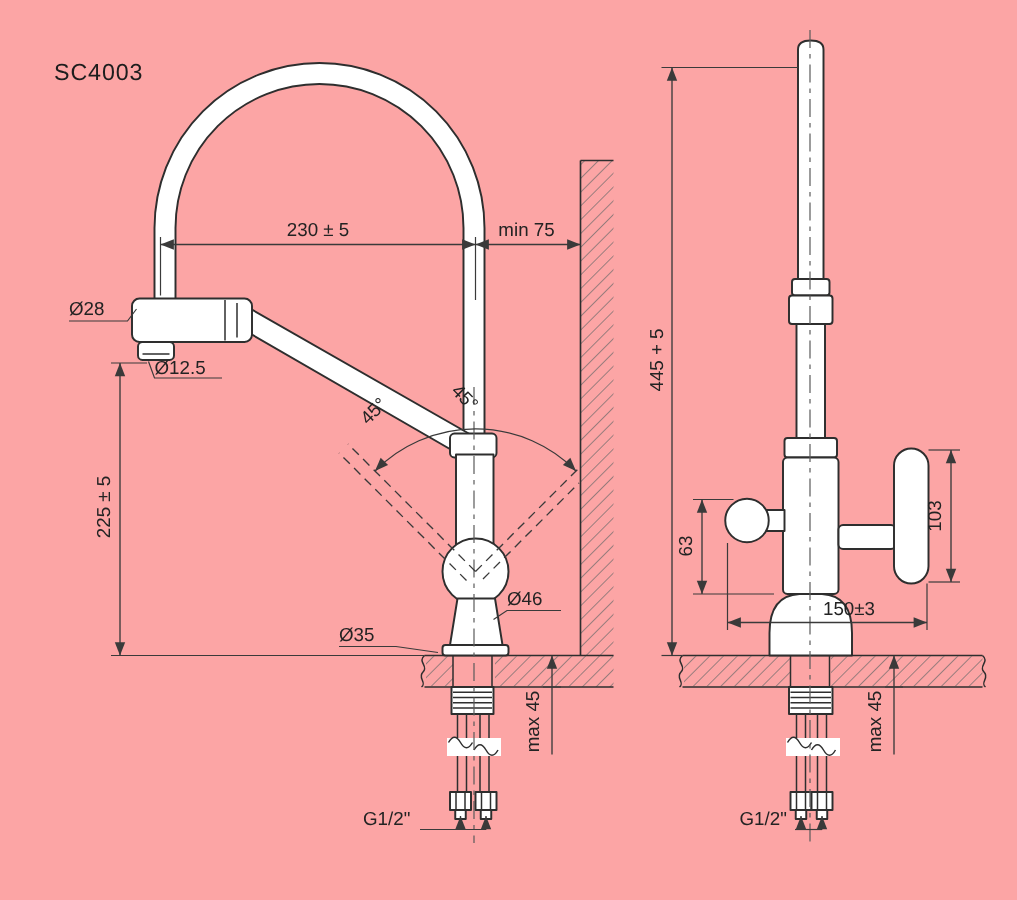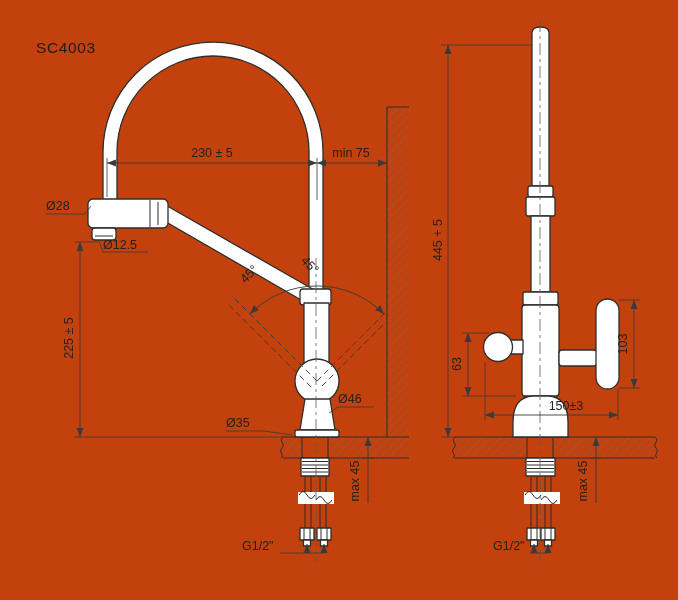--- a/index.html
+++ b/index.html
@@ -1,16 +1,16 @@
 <!DOCTYPE html>
 <html><head>
 <meta charset="utf-8">
 <style>
   html,body{margin:0;padding:0;background:#fff;}
-  .sheet{position:relative;width:678px;height:600px;background:#c2410c;overflow:hidden;
+  .sheet{position:relative;width:678px;height:600px;background:#fca5a5;overflow:hidden;
          font-family:"Liberation Sans",sans-serif;}
   svg{position:absolute;left:0;top:0;}
   text{fill:#232323;font-size:12.5px;font-family:"Liberation Sans",sans-serif;}
   .t-title{font-size:15.5px;letter-spacing:.6px;fill:#1d1d1d;}
   .outline{fill:#ffffff;stroke:#2e2e2e;stroke-width:1.3;stroke-linejoin:round;}
   .thin{fill:none;stroke:#2e2e2e;stroke-width:1;}
   .dim{stroke:#3a3a3a;stroke-width:.9;fill:none;}
   .ext{stroke:#3a3a3a;stroke-width:.8;fill:none;}
   .dash{stroke:#3a3a3a;stroke-width:.9;fill:none;stroke-dasharray:6 4;}
   .cline{stroke:#5a5a5a;stroke-width:.8;fill:none;stroke-dasharray:12 4 3 4;}

